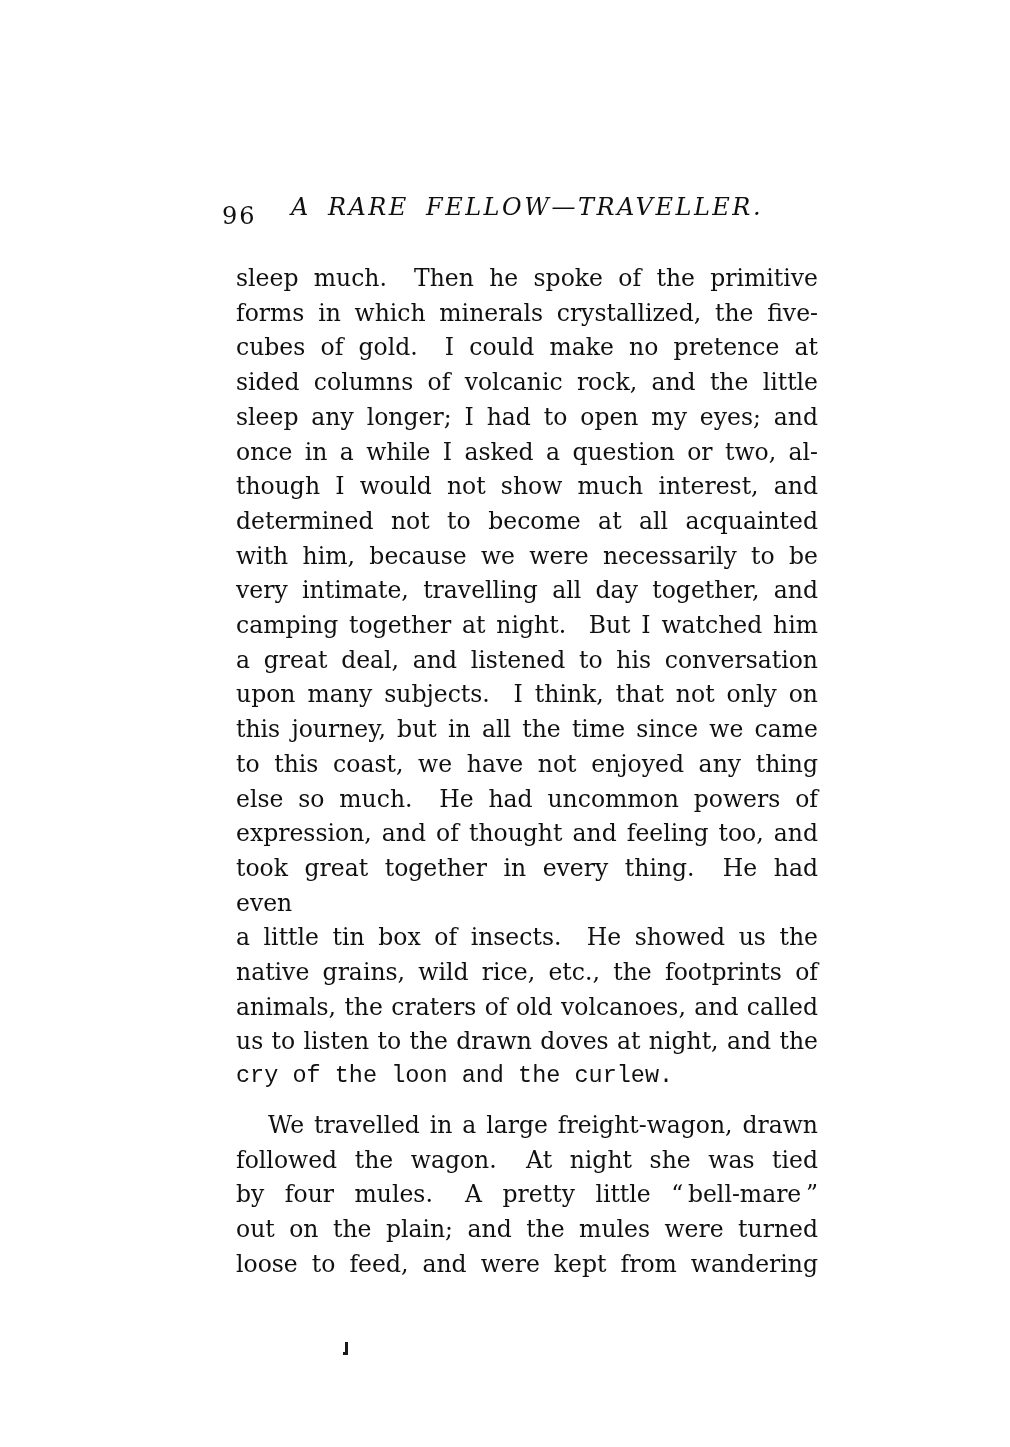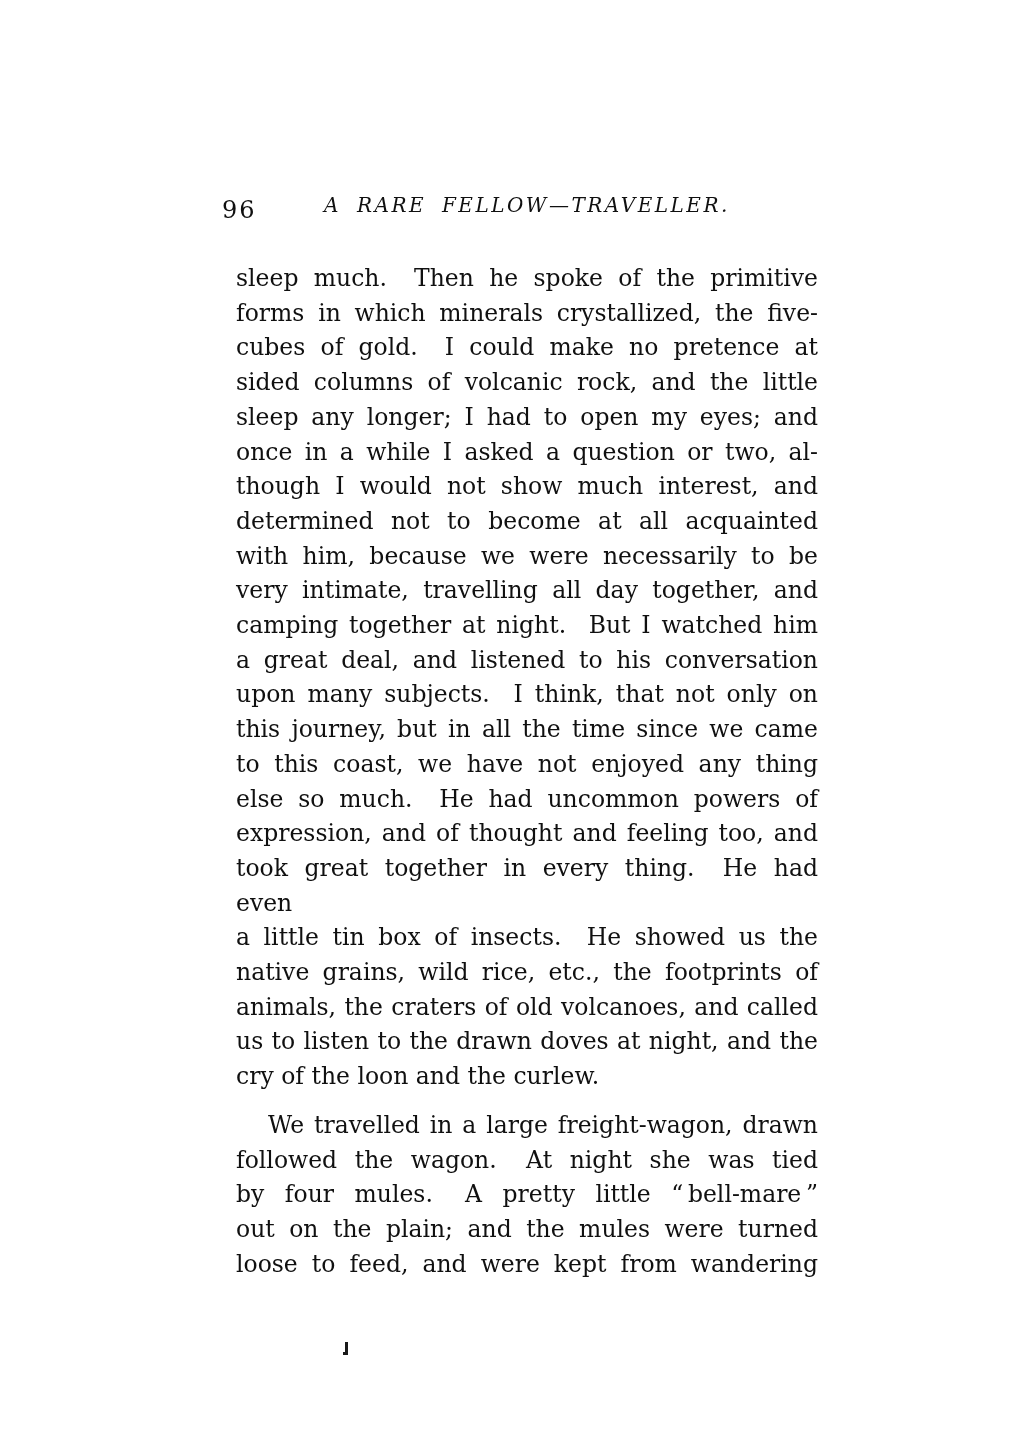--- a/index.html
+++ b/index.html
@@ -23,32 +23,32 @@
   .page-header {
     position: absolute;
     top: 190px;
     left: 222px;
     width: 610px;
     height: 32px;
   }
   .page-number {
     position: absolute;
     left: 0;
-    top: 6px;
+    top: 12px;
     font-size: 24px;
     letter-spacing: 2px;
   }
   .running-title {
     position: absolute;
     left: 0;
     right: 0;
     top: 3px;
     text-align: center;
     font-style: italic;
-    font-size: 20px;
+    font-size: 24px;
     letter-spacing: 2.5px;
     word-spacing: 7px;
     white-space: nowrap;
   }
   .body-text {
     position: absolute;
     left: 222px;
     top: 247px;
     width: 610px;
     font-size: 23.5px;
@@ -57,20 +57,21 @@
   .paragraph {
     margin: 14px;
   }
   .line {
     text-align: justify;
     text-align-last: justify;
   }
   .line.no-justify {
     text-align: left;
     text-align-last: left;
+    font-family: Liberation Mono, monospace;
   }
   .line.indent {
     text-indent: 32px;
   }
   .ink-speck {
     position: absolute;
     left: 345px;
     top: 1342px;
     width: 3px;
     height: 13px;

